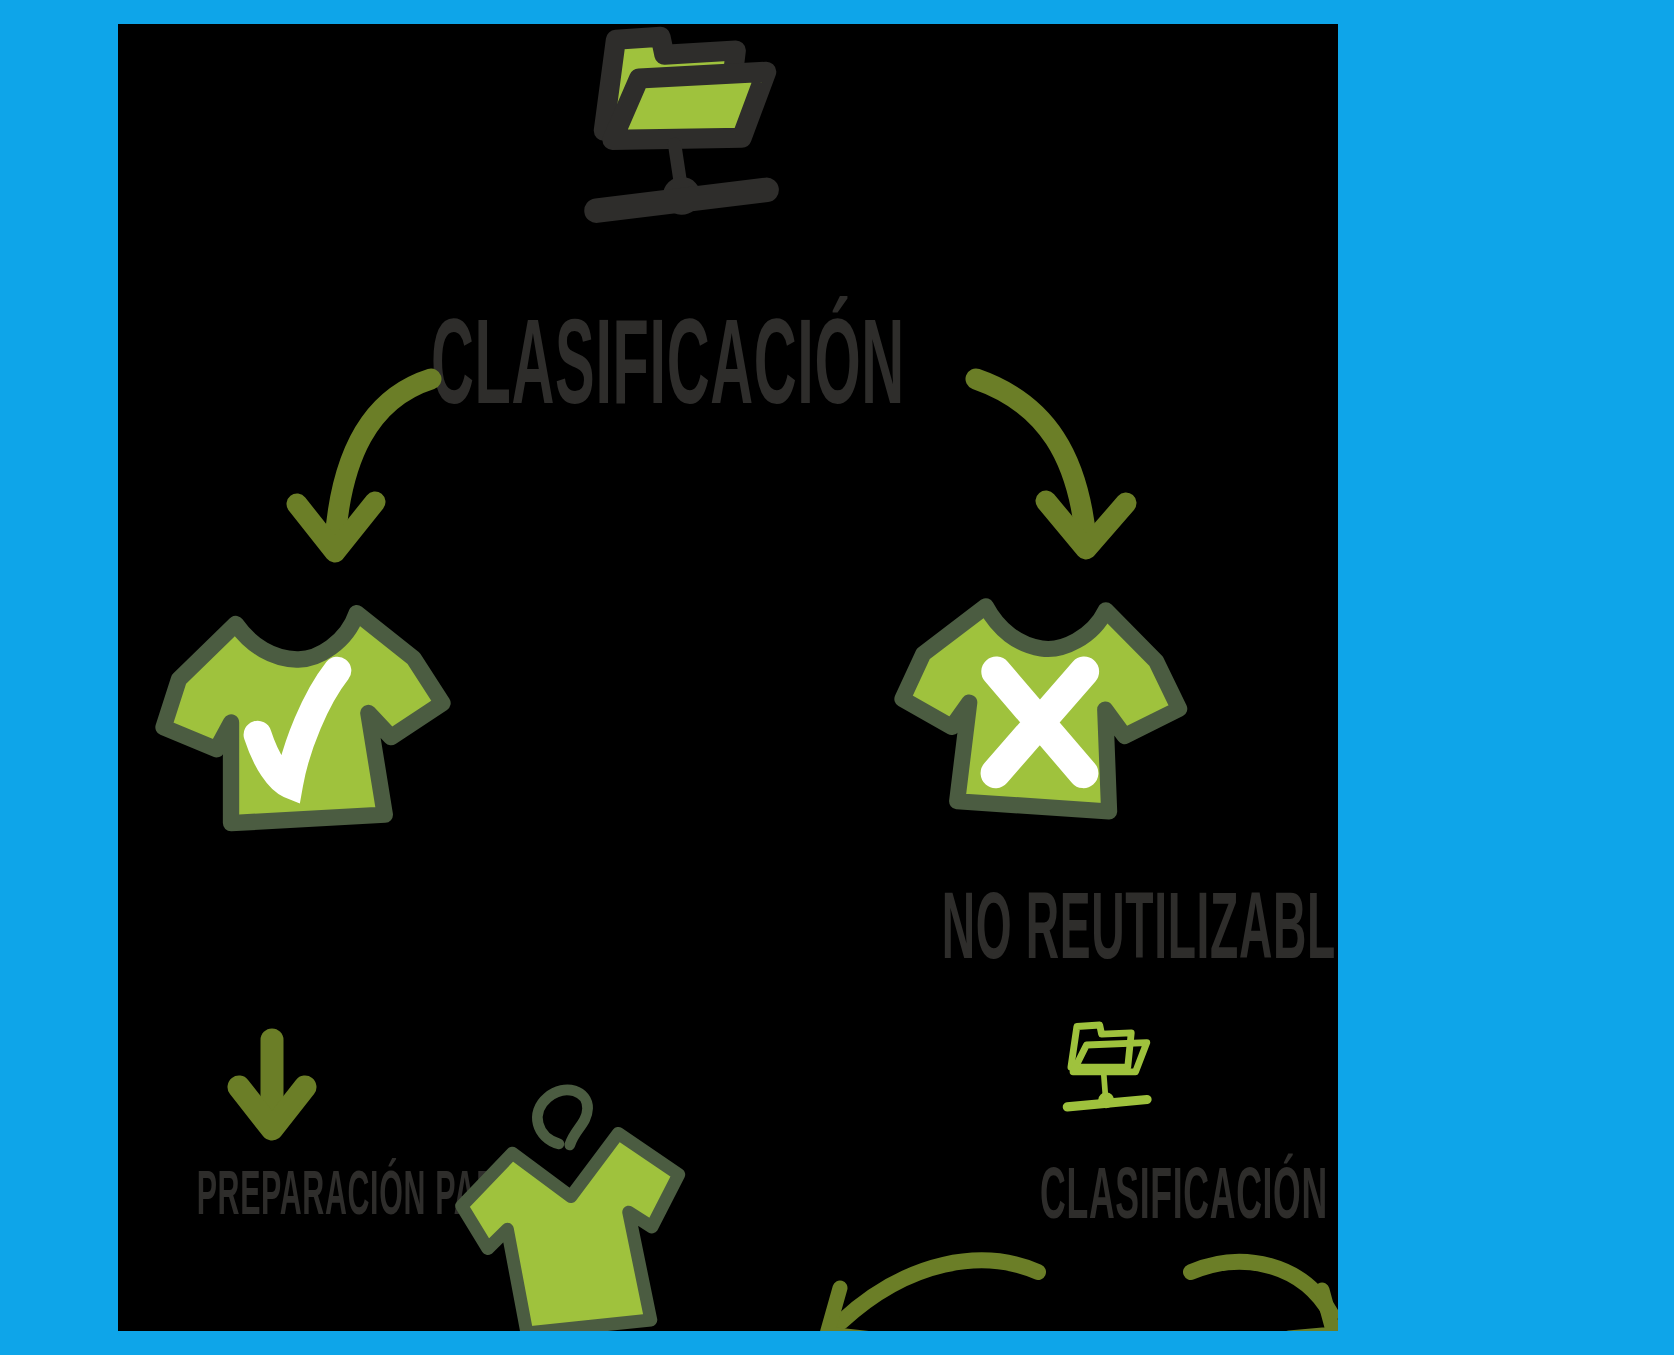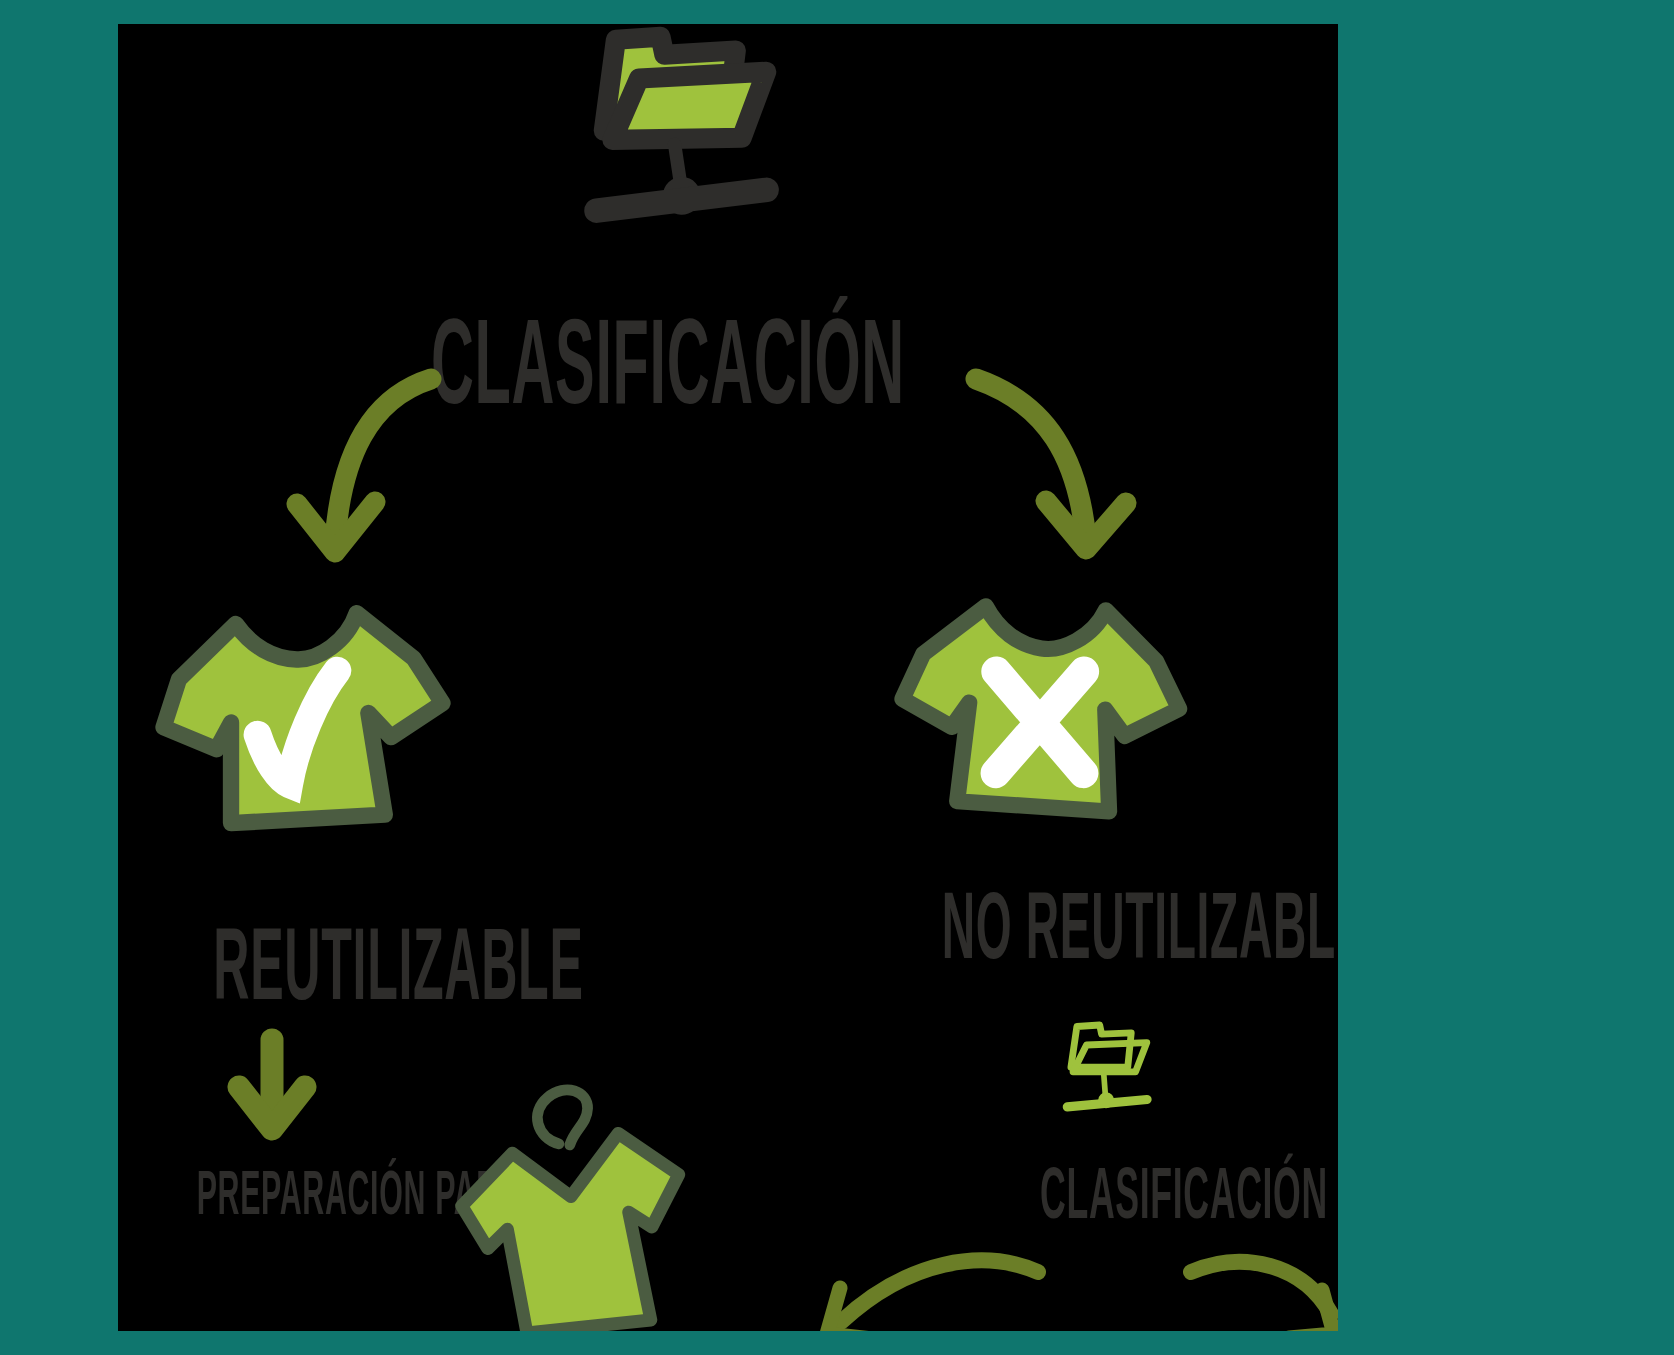--- a/index.html
+++ b/index.html
@@ -1,19 +1,19 @@
 <!DOCTYPE html>
 <html><head>
 <meta charset="utf-8">
 <style>
   * { margin:0; padding:0; box-sizing:border-box; }
   html,body { width:1674px; height:1355px; background:#ffffff; overflow:hidden;
               font-family:"Liberation Sans", sans-serif; }
 
-  .page { position:relative; width:1674px; height:1355px; background:#0f766e; }
+  .page { position:relative; width:1674px; height:1355px; background:#0ea5e9; }
 
   
   .canvas { position:absolute; left:118px; top:24px; width:1220px; height:1307px;
             background:#000000; overflow:hidden; }
 
   .abs { position:absolute; }
 
   
   .label { color:#2e2d2b; font-weight:bold; text-align:center; white-space:nowrap; }
   .label .hand { display:inline-block; transform:scale(0.66,1.35); transform-origin:center top;
@@ -77,23 +77,20 @@
     <div class="abs" style="left:775px; top:556px; width:300px; height:255px;">
       <svg width="300" height="255" viewBox="0 0 130 105">
         <g transform="rotate(3 65 52)">
           <path d="M38 10 L12 32 L4 52 L26 63 L33 52 L30 95 L96 96 L92 52 L101 63 L124 50 L113 30 L90 9
                    C85 21 72 28 63 27 C53 26 44 20 38 10 Z" fill="#9fc23d" stroke="#4b5c41" stroke-width="7" stroke-linejoin="round" stroke-linecap="round"></path>
           <path d="M44 38 L84 80 M82 36 L46 82" fill="none" stroke="#ffffff" stroke-width="13" stroke-linecap="round"></path>
         </g>
       </svg>
     </div>
 
-    <div class="abs label lbl-reusable">
-      <span class="hand">REUTILIZABLE</span>
-    </div>
 
     <div class="abs label lbl-notreusable">
       <span class="hand">NO REUTILIZABLE</span>
     </div>
 
     <div class="abs" style="left:112px; top:1008px; width:85px; height:112px;">
       <svg width="85" height="112" viewBox="0 0 85 112">
         <path d="M42 8 L42 70" stroke="#6b7e27" stroke-width="23" fill="none" stroke-linecap="round"></path>
         <path d="M9 55 L42 97 L75 55" stroke="#6b7e27" stroke-width="23" fill="none" stroke-linecap="round" stroke-linejoin="round"></path>
       </svg>

